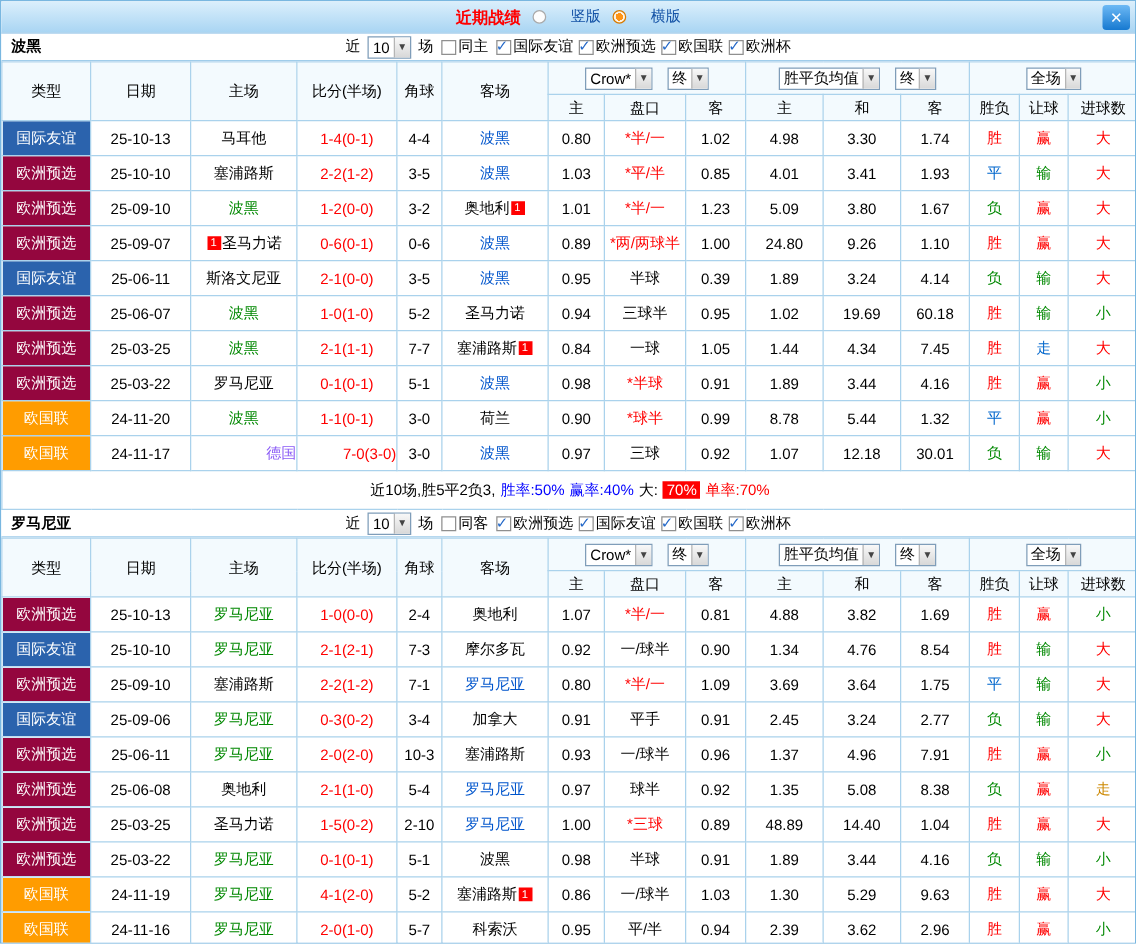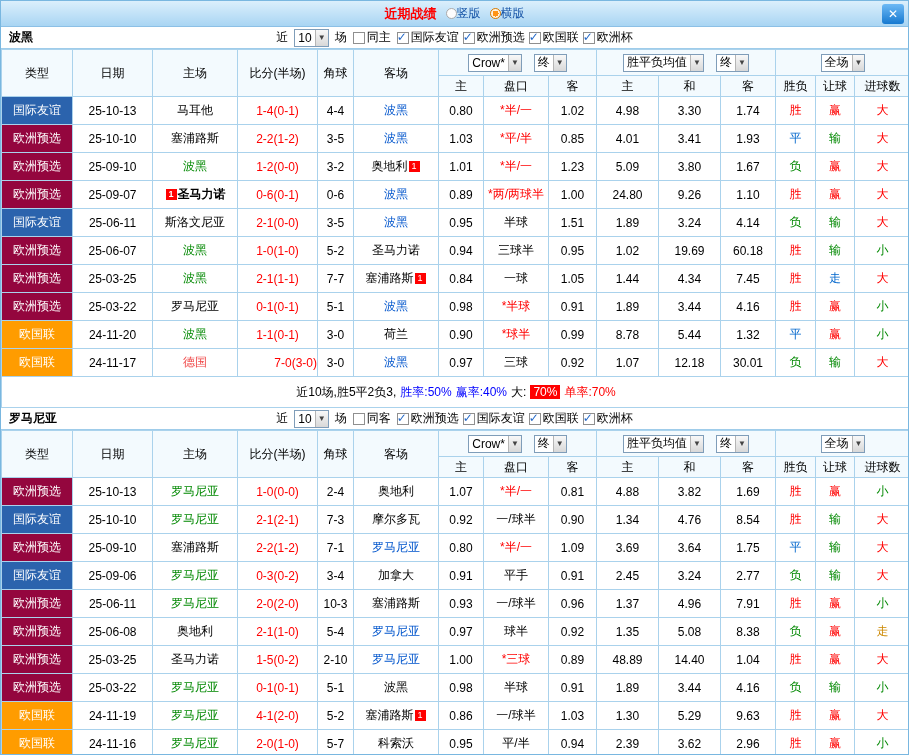--- a/index.html
+++ b/index.html
@@ -8,21 +8,21 @@
     font-family: "Liberation Sans", "DejaVu Sans", sans-serif;
     font-size: 12px; color:#000; background:#eaf3fa;
   }
   .app { width:909px; height:755px; overflow:hidden; background:#fff; border:1px solid #79b7e0; }
   .topbar {
     height:26px; background:linear-gradient(#dbeffc,#a9d5f3);
     border-bottom:1px solid #8cc0e6; display:flex; align-items:center;
     justify-content:center; position:relative; gap:9px;
   }
   .title { color:#f00; font-weight:bold; font-size:13px; }
-  .radio-group { display:inline-flex; align-items:center; gap:0; cursor:pointer; }
+  .radio-group { display:inline-flex; align-items:center; gap:20px; cursor:pointer; }
   .radio-label { color:#1553a6; }
   .radio { width:11px; height:11px; border-radius:50%; border:1px solid #aaa; background:#fdfdfd; display:inline-block; }
   .radio.on { border:1px solid #d97b00; background:radial-gradient(circle,#ff9416 0 3px,#fff3e2 3px); }
   .close-btn {
     position:absolute; right:4px; top:3px; width:22px; height:20px; border-radius:3px;
     background:linear-gradient(#6db9f5,#1679d0); color:#fff; text-align:center;
     line-height:20px; font-weight:bold; cursor:pointer;
   }
   .sec-head { height:22px; border-bottom:1px solid #9fccea; display:flex; align-items:center; position:relative; background:#fff; }
   .sec-head .team { position:absolute; left:8px; font-weight:bold; }
@@ -217,21 +217,21 @@
           <td>5.09</td>
           <td>3.80</td>
           <td>1.67</td>
           <td style="color: rgb(0, 136, 0);">负</td>
           <td style="color: rgb(255, 0, 0);">赢</td>
           <td style="color: rgb(255, 0, 0);">大</td>
         </tr>
         <tr>
           <td style="color: rgb(255, 255, 255); background: rgb(148, 6, 62);">欧洲预选</td>
           <td>25-09-07</td>
-          <td style="color: rgb(0, 0, 0); font-weight: bold;"><span class="card" style="background: rgb(255, 0, 0);">1</span><span>圣马力诺</span></td>
+          <td style="color: rgb(0, 0, 0);"><span class="card" style="background: rgb(255, 0, 0);">1</span><span>圣马力诺</span></td>
           <td style="color: rgb(255, 0, 0);">0-6(0-1)</td>
           <td>0-6</td>
           <td style="color: rgb(0, 85, 204);"><span>波黑</span></td>
           <td>0.89</td>
           <td style="color: rgb(255, 0, 0);">*两/两球半</td>
           <td>1.00</td>
           <td>24.80</td>
           <td>9.26</td>
           <td>1.10</td>
           <td style="color: rgb(255, 0, 0);">胜</td>
@@ -240,21 +240,21 @@
         </tr>
         <tr>
           <td style="color: rgb(255, 255, 255); background: rgb(43, 99, 173);">国际友谊</td>
           <td>25-06-11</td>
           <td style="color: rgb(0, 0, 0);"><span>斯洛文尼亚</span></td>
           <td style="color: rgb(255, 0, 0);">2-1(0-0)</td>
           <td>3-5</td>
           <td style="color: rgb(0, 85, 204);"><span>波黑</span></td>
           <td>0.95</td>
           <td style="color: rgb(0, 0, 0);">半球</td>
-          <td>1.51</td>
+          <td>0.39</td>
           <td>1.89</td>
           <td>3.24</td>
           <td>4.14</td>
           <td style="color: rgb(0, 136, 0);">负</td>
           <td style="color: rgb(0, 136, 0);">输</td>
           <td style="color: rgb(255, 0, 0);">大</td>
         </tr>
         <tr>
           <td style="color: rgb(255, 255, 255); background: rgb(148, 6, 62);">欧洲预选</td>
           <td>25-06-07</td>
@@ -319,21 +319,21 @@
           <td>8.78</td>
           <td>5.44</td>
           <td>1.32</td>
           <td style="color: rgb(0, 102, 204);">平</td>
           <td style="color: rgb(255, 0, 0);">赢</td>
           <td style="color: rgb(0, 136, 0);">小</td>
         </tr>
         <tr>
           <td style="color: rgb(255, 255, 255); background: rgb(255, 156, 0);">欧国联</td>
           <td>24-11-17</td>
-          <td style="color: #ef4444;"><span>德国</span></td>
+          <td style="color: #8b5cf6; text-align: right;"><span>德国</span></td>
           <td style="color: rgb(255, 0, 0); text-align: right;">7-0(3-0)</td>
           <td>3-0</td>
           <td style="color: rgb(0, 85, 204);"><span>波黑</span></td>
           <td>0.97</td>
           <td style="color: rgb(0, 0, 0);">三球</td>
           <td>0.92</td>
           <td>1.07</td>
           <td>12.18</td>
           <td>30.01</td>
           <td style="color: rgb(0, 136, 0);">负</td>

